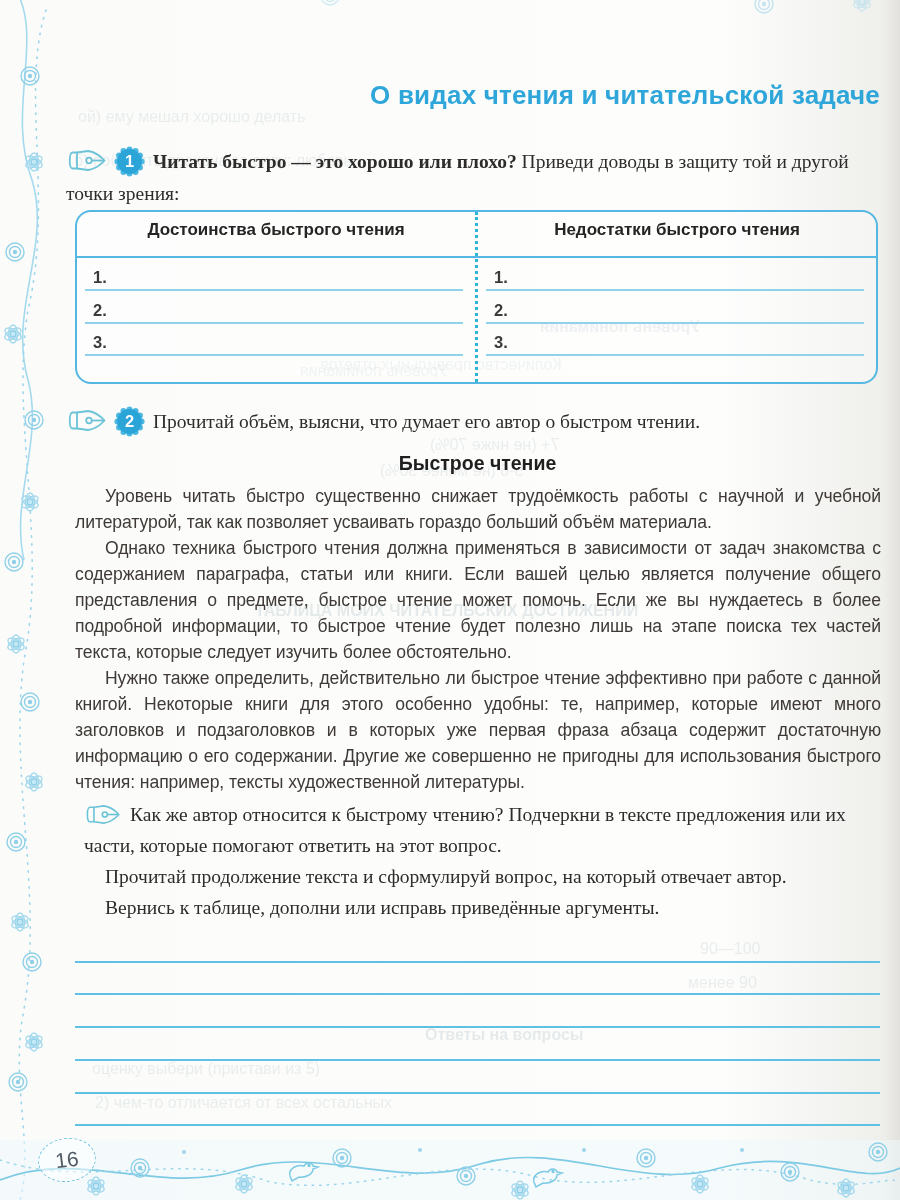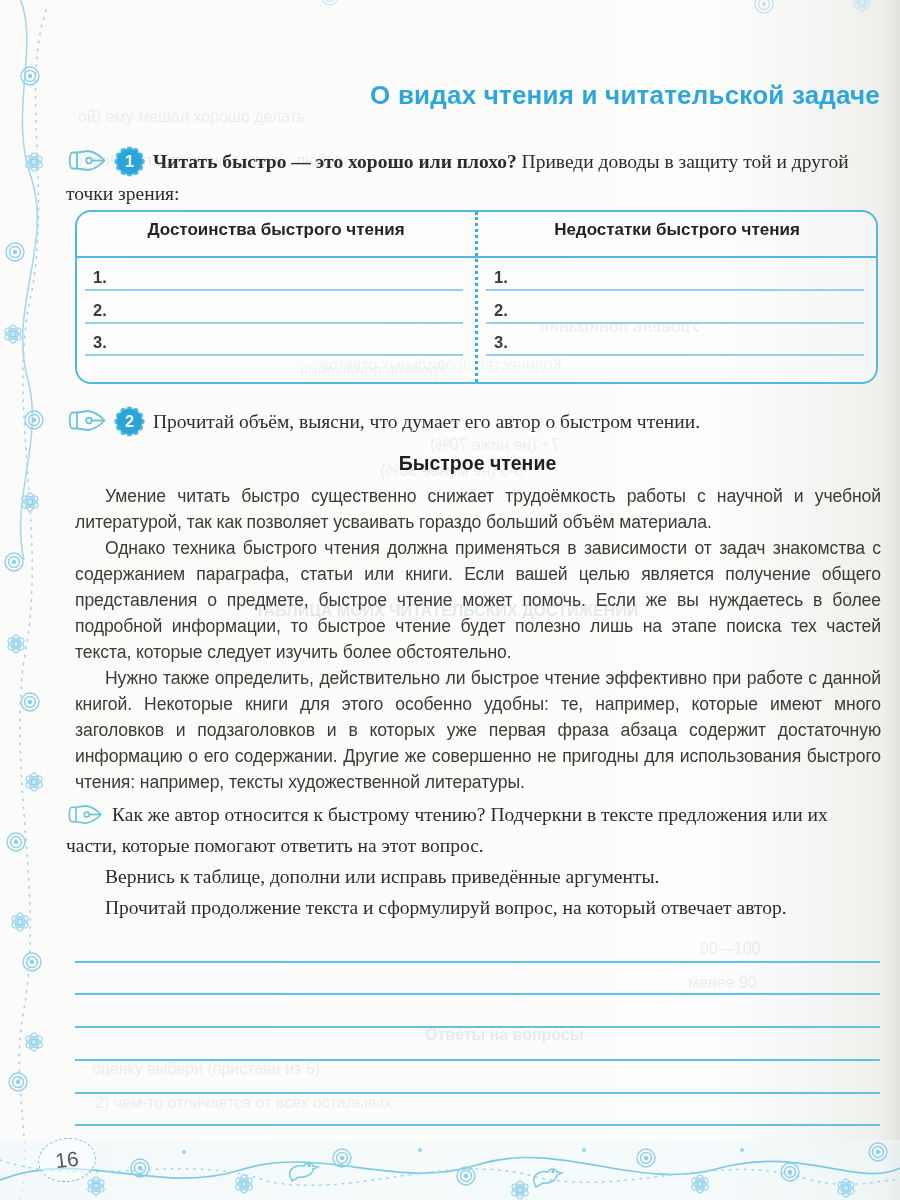--- a/index.html
+++ b/index.html
@@ -32,21 +32,21 @@
 
   
   .reading-head{position:absolute;left:75px;top:452px;width:805px;text-align:center;
     font-size:19.5px;font-weight:bold;color:#1f1f1f;}
   .body-text{position:absolute;left:75px;top:483px;width:806px;
     font-size:17.6px;line-height:26px;color:#3f3a37;text-align:justify;letter-spacing:-0.1px;}
   .body-text p{margin:0;text-indent:30px;}
 
   
   .tasks{position:absolute;left:66px;top:799px;width:816px;}
-  .tasks p{margin:0 0 0 0;font-family:"Liberation Serif",serif;font-size:19.5px;
+  .tasks p{margin:0 0 0 18px;font-family:"Liberation Serif",serif;font-size:19.5px;
     line-height:31px;color:#2e2c2a;}
   .tasks p.ind{text-indent:30px;margin-left:9px;}
   .tasks .icons{vertical-align:-6px;margin-right:8px;}
 
   
   .ansline{position:absolute;left:75px;width:805px;height:2px;background:#61c1e4;}
 
   
   .pagenum{position:absolute;left:38px;top:1138px;width:56px;height:42px;
     border:1.6px dashed #6fc2de;border-radius:50%;transform:rotate(-7deg);
@@ -230,36 +230,36 @@
             <circle cx="6.25" cy="-10.8" r="3.1"></circle>
             <circle cx="10.8" cy="-6.25" r="3.1"></circle>
         </g>
         <circle r="12.8" fill="#2ba4d7"></circle>
         <text x="0" y="6" text-anchor="middle" font-size="17" font-weight="bold" fill="#ffffff" font-family="Liberation Sans, sans-serif">2</text>
       </svg><span>Прочитай объём, выясни, что думает его автор о быстром чтении.</span>
     </div>
 
     <div class="reading-head">Быстрое чтение</div>
     <div class="body-text">
-      <p>Умение читать быстро существенно снижает трудоёмкость работы с научной и учебной литературой, так как позволяет усваивать гораздо больший объём материала.</p>
+      <p>Уровень читать быстро существенно снижает трудоёмкость работы с научной и учебной литературой, так как позволяет усваивать гораздо больший объём материала.</p>
       <p>Однако техника быстрого чтения должна применяться в зависимости от задач знакомства с содержанием параграфа, статьи или книги. Если вашей целью является получение общего представления о предмете, быстрое чтение может помочь. Если же вы нуждаетесь в более подробной информации, то быстрое чтение будет полезно лишь на этапе поиска тех частей текста, которые следует изучить более обстоятельно.</p>
       <p>Нужно также определить, действительно ли быстрое чтение эффективно при работе с данной книгой. Некоторые книги для этого особенно удобны: те, например, которые имеют много заголовков и подзаголовков и в которых уже первая фраза абзаца содержит достаточную информацию о его содержании. Другие же совершенно не пригодны для использования быстрого чтения: например, тексты художественной литературы.</p>
     </div>
 
     <div class="tasks">
       <p><svg class="icons" width="38" height="25" viewBox="0 0 42 27">
         <g fill="none" stroke="#6cc3d8" stroke-width="1.8" stroke-linejoin="round">
           <path d="M6.5,5.5 C2.8,5.5 2.8,21.5 6.5,21.5 L11,21.5 L11,5.5 Z"></path>
           <path d="M11,5.5 L22,4 C29,5 34,8.5 38.5,13.5 C34,18.5 29,22 22,23 L11,21.5"></path>
           <circle cx="23" cy="13.5" r="2.8"></circle>
           <path d="M25.8,13.5 L38.5,13.5"></path>
         </g>
       </svg><span>Как же автор относится к быстрому чтению? Подчеркни в тексте предложения или их части, которые помогают ответить на этот вопрос.</span></p>
+      <p class="ind">Прочитай продолжение текста и сформулируй вопрос, на который отвечает автор.</p>
       <p class="ind">Вернись к таблице, дополни или исправь приведённые аргументы.</p>
-      <p class="ind">Прочитай продолжение текста и сформулируй вопрос, на который отвечает автор.</p>
     </div>
 
     <div class="ansline" style="top:961px;"></div>
     <div class="ansline" style="top:993px;"></div>
     <div class="ansline" style="top:1026px;"></div>
     <div class="ansline" style="top:1059px;"></div>
     <div class="ansline" style="top:1092px;"></div>
     <div class="ansline" style="top:1124px;"></div>
 
     <div class="pagenum">16</div>

